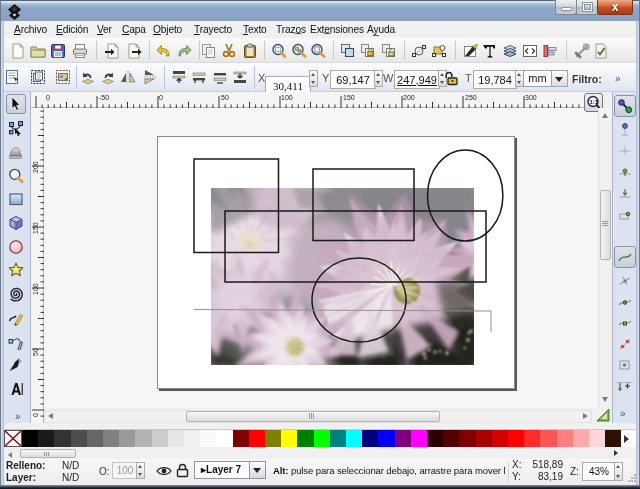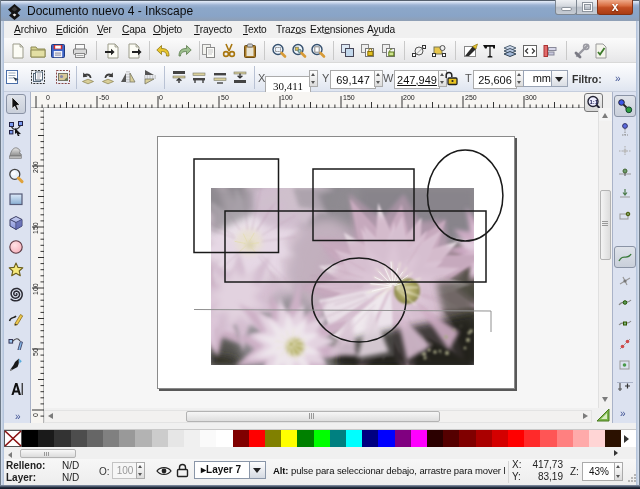--- a/index.html
+++ b/index.html
@@ -19,21 +19,20 @@
 <div class="abs" style="right:1px;top:21px;width:3px;height:464px;background:linear-gradient(90deg,#aebfd8,#d8e1ee);z-index:49"></div>
 <div class="abs" style="left:0;top:485px;width:640px;height:4px;background:linear-gradient(#8b99ad,#273143 60%,#0c1320);z-index:51"></div>
 <div class="abs" style="left:0;top:0;width:640px;height:21px;
 background:linear-gradient(180deg,#e6edf8 0px,#c3d2e8 2px,#9db3d3 4px,#8ca7c9 7px,#89a4c7 15px,#8ea0b8 19px,#93a0b0 21px);
 border-top:1px solid #55606e;box-sizing:border-box;">
 <svg class="abs" style="left:7px;top:3px" width="15" height="16" viewBox="0 0 15 16">
  <path d="M7.5 0 L14 5.5 L10.5 9 L13 11.5 L7.5 16 L2 11.5 L4.5 9 L1 5.5 Z" fill="#141414"></path>
  <path d="M4.5 5.2 L7.5 2.6 L10.5 5.2 L7.5 7.6 Z" fill="#3a3a3a"></path>
  <path d="M5.6 10.8 l1.9 1.7 l1.9 -1.7 l-1.9 -1.2 Z" fill="#e8e8e8"></path>
 </svg>
-<div class="abs" style="left:27px;top:3px;font-size:12px;color:#0c0c0c;">Documento nuevo 4 - Inkscape</div>
 </div>
 <div class="abs" style="left:555px;top:0px;width:78px;height:15px;z-index:5;">
 <div class="abs" style="left:0;top:0;width:22px;height:15px;background:linear-gradient(#eef0f3,#d3d7dd 45%,#b9bfc8 50%,#c6ccd4);border:1px solid #7e8792;border-top:none;border-radius:0 0 3px 3px;box-sizing:border-box;">
  <div class="abs" style="left:5px;top:7px;width:11px;height:3.5px;background:#fdfdfe;border:1px solid #8d949d;border-radius:2px;box-sizing:border-box;"></div>
       </div>
 <div class="abs" style="left:21px;top:0;width:22px;height:15px;background:linear-gradient(#eef0f3,#d3d7dd 45%,#b9bfc8 50%,#c6ccd4);border:1px solid #7e8792;border-top:none;box-sizing:border-box;">
  <div class="abs" style="left:6px;top:3px;width:9px;height:8px;border:1.5px solid #fdfdfe;box-shadow:0 0 0 1px #8d949d,inset 0 0 0 1px #8d949d;box-sizing:border-box;"></div>
       </div>
 <div class="abs" style="left:42px;top:0;width:36px;height:15px;background:linear-gradient(#efab8b,#d96f43 40%,#c24e22 55%,#aa3c14);border:1px solid #843213;border-top:none;border-radius:0 0 3px 3px;box-sizing:border-box;">
  <div class="abs" style="left:0;top:0px;width:100%;text-align:center;color:#fff;font-size:12px;font-weight:bold;line-height:14px;text-shadow:0 1px 2px #6d2408;">x</div>
@@ -249,28 +248,28 @@
 <div class="abs" style="left:258px;top:72px;font-size:11px;color:#555;">X</div>
 <div class="spin" style="left:265px;top:76px;width:44px;height:17px;font-family:Liberation Serif, serif;">30,411</div>
 <div class="updn" style="left:309px;top:70px;height:17px;box-sizing:border-box;"></div>
 <div class="abs" style="left:322px;top:72px;font-size:11px;color:#555;">Y</div>
 <div class="spin" style="left:330px;top:70px;width:44px;height:17px;">69,147</div>
 <div class="updn" style="left:374px;top:70px;height:17px;box-sizing:border-box;"></div>
 <div class="abs" style="left:383px;top:72px;font-size:11px;color:#555;">W</div>
 <div class="spin" style="left:394px;top:70px;width:44px;height:17px;text-decoration:underline;">247,949</div>
 <div class="updn" style="left:438px;top:70px;height:17px;box-sizing:border-box;"></div>
 <div class="abs" style="left:465px;top:72px;font-size:11px;color:#555;">T</div>
-<div class="spin" style="left:473px;top:70px;width:42px;height:17px;">25,606</div>
+<div class="spin" style="left:473px;top:70px;width:42px;height:17px;">19,784</div>
 <div class="updn" style="left:515px;top:70px;height:17px;box-sizing:border-box;"></div>
 <svg class="abs" style="left:444px;top:70px" width="15" height="16" viewBox="0 0 15 16">
       <rect x="4" y="8" width="9" height="6.5" rx="1" fill="#e9c422" stroke="#222" stroke-width="1.3"></rect>
       <path d="M2.2 8 V5.2 a2.8 2.8 0 0 1 5.6 0 V7" fill="none" stroke="#222" stroke-width="1.5"></path>
       <circle cx="8.5" cy="11" r="1.1" fill="#222"></circle>
     </svg>
-<div class="abs" style="left:523px;top:70px;width:29px;height:17px;background:#fff;border:1px solid #9aa4b5;box-sizing:border-box;font-size:11px;color:#111;text-align:right;line-height:15px;">mm</div>
+<div class="abs" style="left:523px;top:70px;width:29px;height:17px;background:#fff;border:1px solid #9aa4b5;box-sizing:border-box;font-size:11px;color:#111;text-align:center;line-height:15px;">mm</div>
 <div class="abs" style="left:551px;top:70px;width:17px;height:17px;background:linear-gradient(#fdfdfd,#d9dde4);border:1px solid #9aa4b5;box-sizing:border-box;"></div>
 <div class="abs" style="left:555px;top:77px;border-left:4px solid transparent;border-right:4px solid transparent;border-top:5px solid #222;"></div>
 <div class="abs" style="left:572px;top:73px;font-size:10.5px;font-weight:bold;color:#333;">Filtro:</div>
 <div class="abs" style="left:615px;top:73px;font-size:10px;color:#3c4f92;">»</div>
 <div class="abs" style="left:4px;top:92px;width:27px;height:331px;background:#dce2f0;border-right:1px solid #aab3c8;box-sizing:border-box;"></div>
 <div class="abs" style="left:612px;top:92px;width:24px;height:331px;background:#dce2f0;border-left:1px solid #aab3c8;box-sizing:border-box;"></div>
 <div class="abs" style="left:31px;top:92px;width:567px;height:16px;background:#f7f5f2;border-bottom:1px solid #b5b5b5;box-sizing:border-box;"></div>
 <div class="abs" style="left:31px;top:108px;width:13px;height:315px;background:#f7f5f2;border-right:1px solid #b5b5b5;box-sizing:border-box;"></div>
 <div class="abs" style="left:44px;top:108px;width:554px;height:300px;background:#f6f6f6;"></div>
 <svg class="abs" style="left:31px;top:92px" width="567" height="16" viewBox="0 0 567 16">
@@ -912,21 +911,21 @@
       <rect x="1.5" y="6.5" width="10" height="7" rx="1" fill="none" stroke="#222" stroke-width="1.4"></rect>
       <path d="M3.5 6.5 V4.5 a3 3 0 0 1 6 0 V6.5" fill="none" stroke="#222" stroke-width="1.4"></path>
     </svg>
 <div class="abs" style="left:194px;top:461px;width:56px;height:18px;background:#fff;border:1px solid #8a96a8;box-sizing:border-box;font-size:10px;font-weight:bold;color:#111;line-height:16px;padding-left:6px;">▸Layer 7</div>
 <div class="abs" style="left:249px;top:461px;width:17px;height:18px;background:linear-gradient(#fefefe,#d5dae2);border:1px solid #8a96a8;box-sizing:border-box;"></div>
 <div class="abs" style="left:253px;top:468px;border-left:4px solid transparent;border-right:4px solid transparent;border-top:5px solid #222;"></div>
 <div class="abs" style="left:273px;top:465px;width:232px;overflow:hidden;white-space:nowrap;font-size:9.5px;letter-spacing:-0.1px;color:#111;"><b>Alt:</b> pulse para seleccionar debajo, arrastre para mover la selecci</div>
 <div class="abs" style="left:508px;top:461px;width:1px;height:22px;background:#d5d5d5;"></div>
 <div class="abs" style="left:512px;top:459px;font-size:10px;color:#222;">X:</div>
 <div class="abs" style="left:512px;top:471px;font-size:10px;color:#222;">Y:</div>
-<div class="abs" style="left:527px;top:459px;width:36px;text-align:right;font-size:10px;color:#222;">417,73</div>
+<div class="abs" style="left:527px;top:459px;width:36px;text-align:right;font-size:10px;color:#222;">518,89</div>
 <div class="abs" style="left:527px;top:471px;width:36px;text-align:right;font-size:10px;color:#222;">83,19</div>
 <div class="abs" style="left:570px;top:466px;font-size:10px;color:#222;">Z:</div>
 <div class="spin" style="left:582px;top:462px;width:32px;height:17px;font-size:10px;">43%</div>
 <div class="updn" style="left:614px;top:462px;height:19px;box-sizing:border-box;"></div>
 <svg class="abs" style="left:628px;top:474px" width="9" height="9" viewBox="0 0 9 9">
       <g fill="#b5b5b5">
         <rect x="6" y="0" width="2" height="2"></rect>
         <rect x="6" y="3" width="2" height="2"></rect>
         <rect x="6" y="6" width="2" height="2"></rect>
         <rect x="3" y="3" width="2" height="2"></rect>

